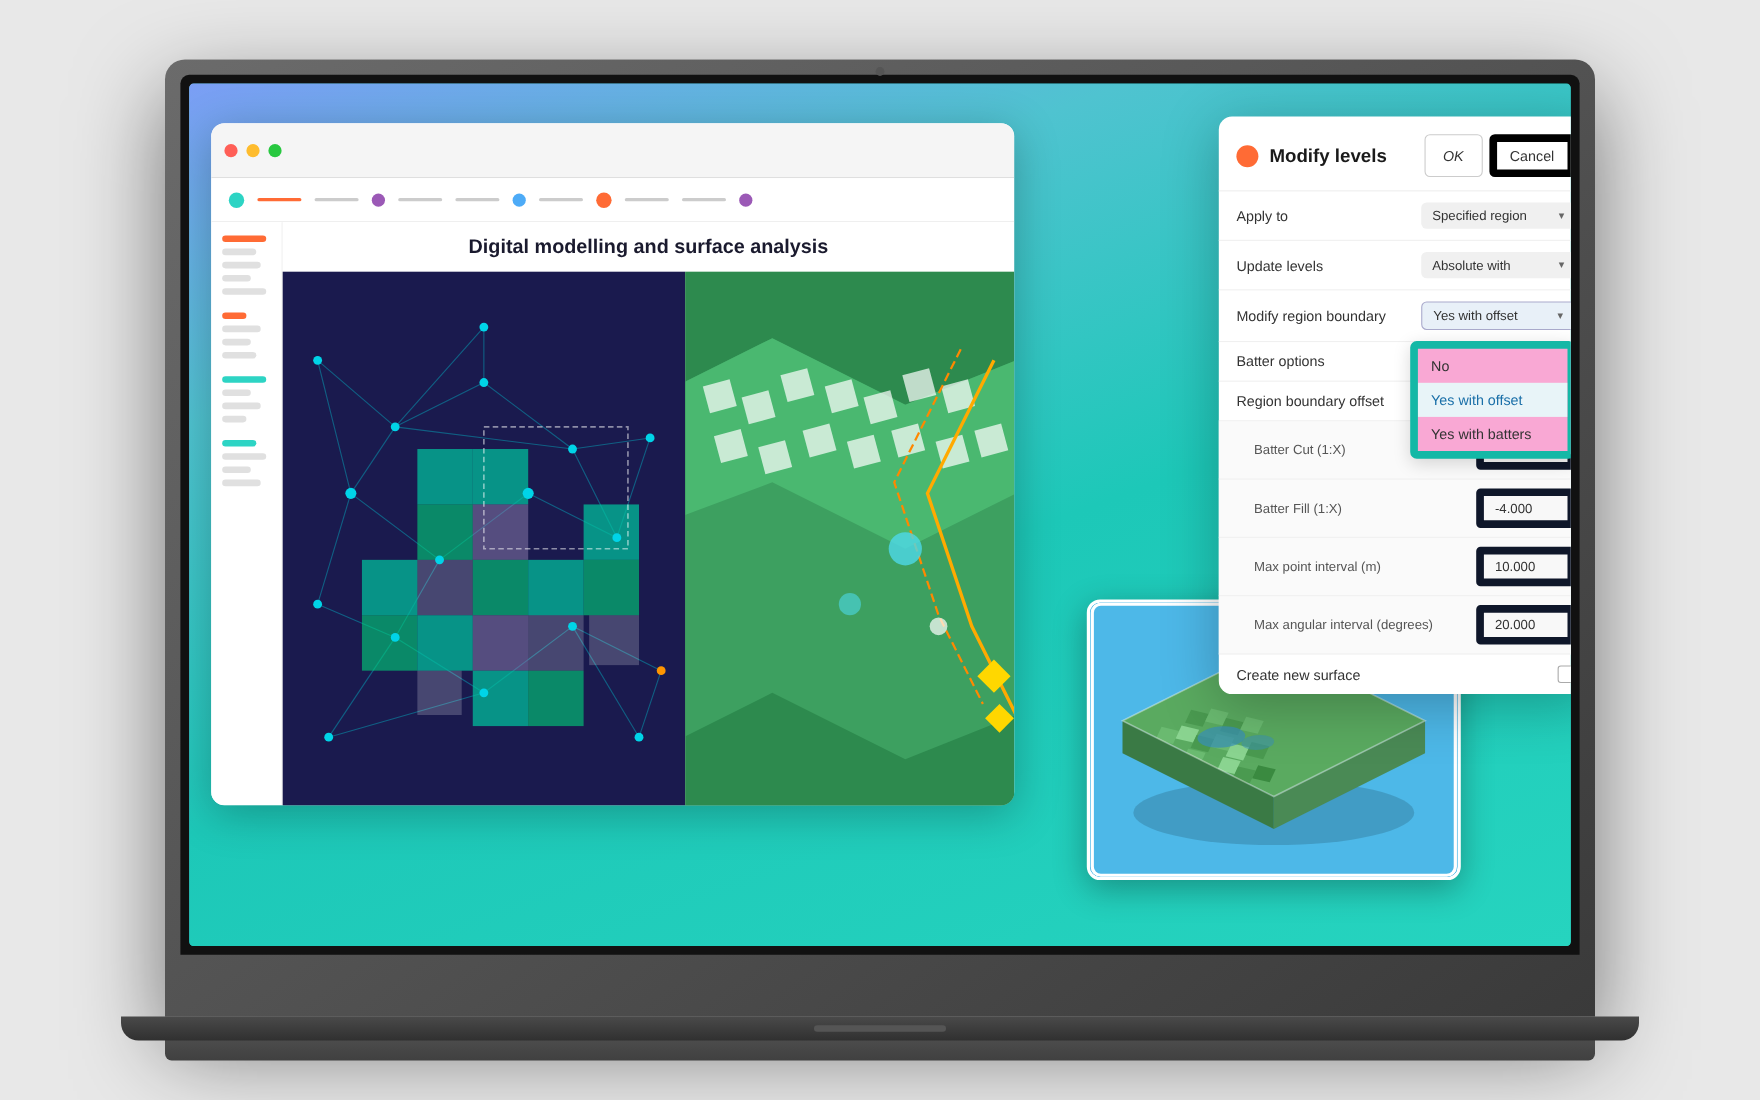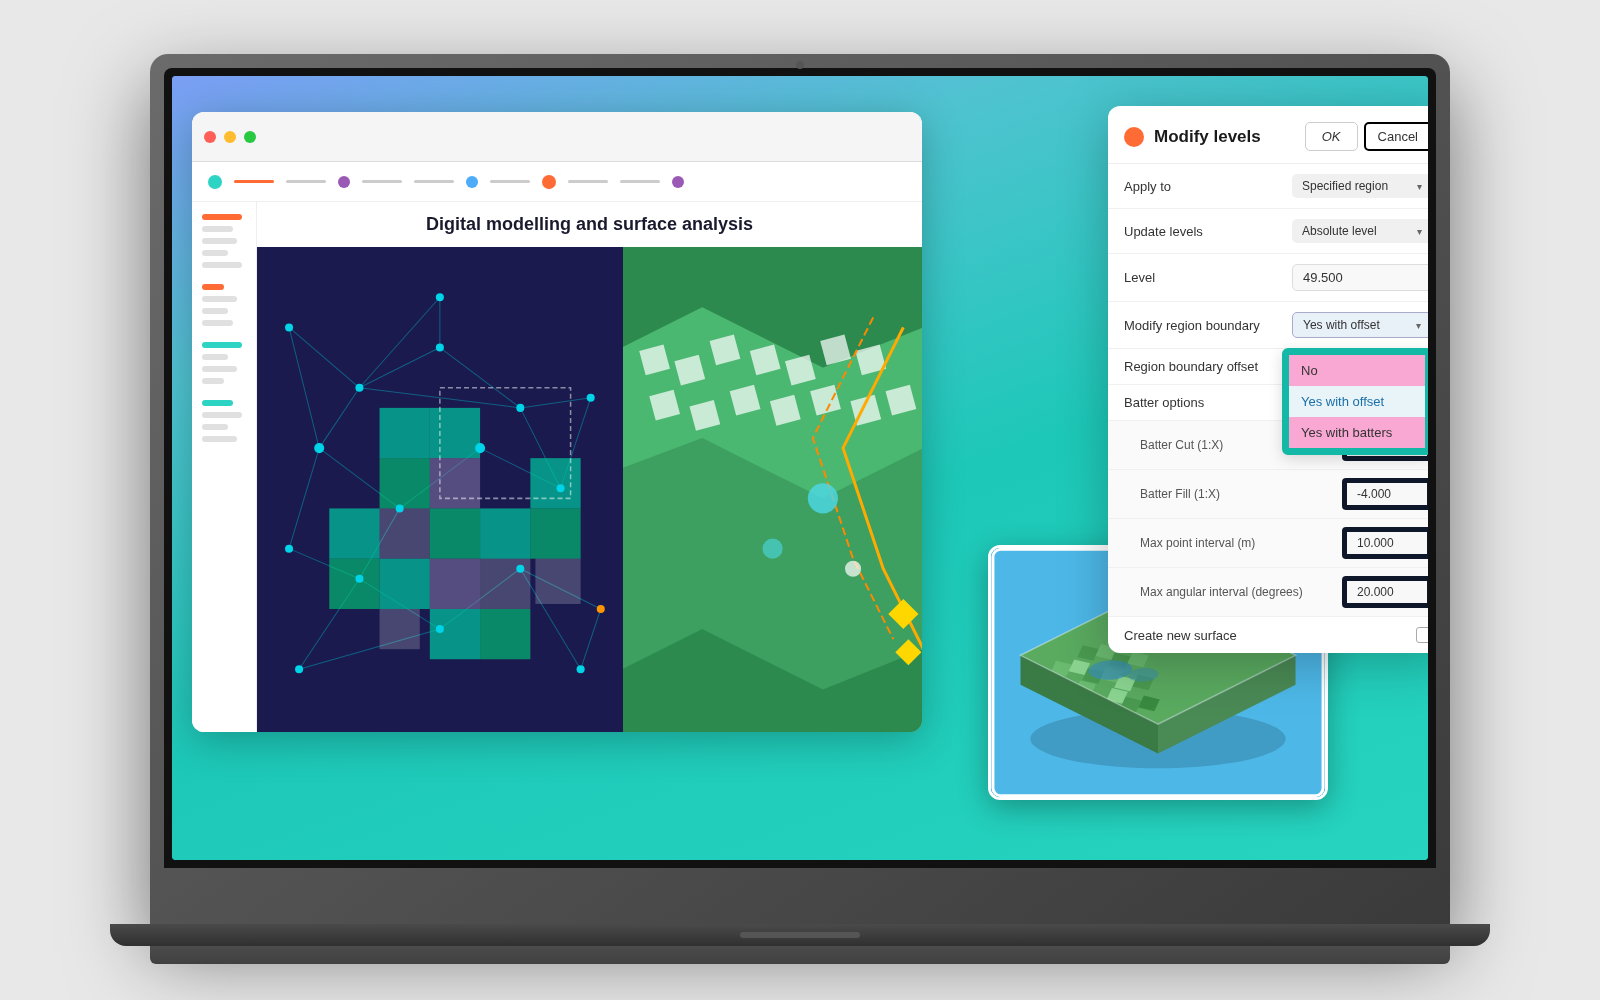--- a/index.html
+++ b/index.html
@@ -280,21 +280,21 @@
       border-radius: 5px;
       font-size: 13px;
       cursor: pointer;
       color: #333;
       font-style: italic;
     }
 
     .btn-cancel {
       padding: 5px 12px;
       background: white;
-      border: 2px solid #000000;
+      border: 7px solid #000000;
       border-radius: 5px;
       font-size: 13px;
       cursor: pointer;
       color: #333;
     }
 
     
     .modal-body {
       padding: 0;
     }
@@ -387,21 +387,21 @@
       border-bottom: 1px solid #f0f0f0;
     }
 
     .batter-label {
       font-size: 12px;
       color: #555;
     }
 
     .batter-value {
       background: #f8f8f8;
-      border: 5px solid #0f172a;
+      border: 7px solid #0f172a;
       border-radius: 4px;
       padding: 4px 10px;
       font-size: 12px;
       color: #333;
       min-width: 90px;
     }
 
     
     .modal-checkbox {
       width: 16px;
@@ -708,51 +708,47 @@
               <span class="modal-label">Apply to</span>
               <div class="modal-select">
                 <span>Specified region</span>
                 <span class="chevron">▾</span>
               </div>
             </div>
 
             <div class="modal-row">
               <span class="modal-label">Update levels</span>
               <div class="modal-select">
-                <span>Absolute level</span>
+                <span>Absolute with</span>
                 <span class="chevron">▾</span>
               </div>
             </div>
 
-            <div class="modal-row">
-              <span class="modal-label">Level</span>
-              <div class="modal-input">49.500</div>
-            </div>
 
             <div class="modal-row" style="position:relative;">
               <span class="modal-label">Modify region boundary</span>
               <div class="modal-select" style="background:#e8f0f8; border: 1px solid #aac;">
                 <span>Yes with offset</span>
                 <span class="chevron">▾</span>
               </div>
 
               <div class="dropdown-open">
                 <div class="dropdown-item">No</div>
                 <div class="dropdown-item selected">Yes with offset</div>
                 <div class="dropdown-item">Yes with batters</div>
               </div>
             </div>
 
             <div class="modal-row">
+              <span class="modal-label">Batter options</span>
+            </div>
+
+            <div class="modal-row">
               <span class="modal-label">Region boundary offset</span>
               <div class="modal-input"></div>
-            </div>
-
-            <div class="modal-row">
-              <span class="modal-label">Batter options</span>
             </div>
 
             <div class="batter-section">
               <div class="batter-row">
                 <span class="batter-label">Batter Cut (1:X)</span>
                 <div class="batter-value">3.000</div>
               </div>
               <div class="batter-row">
                 <span class="batter-label">Batter Fill (1:X)</span>
                 <div class="batter-value">-4.000</div>

